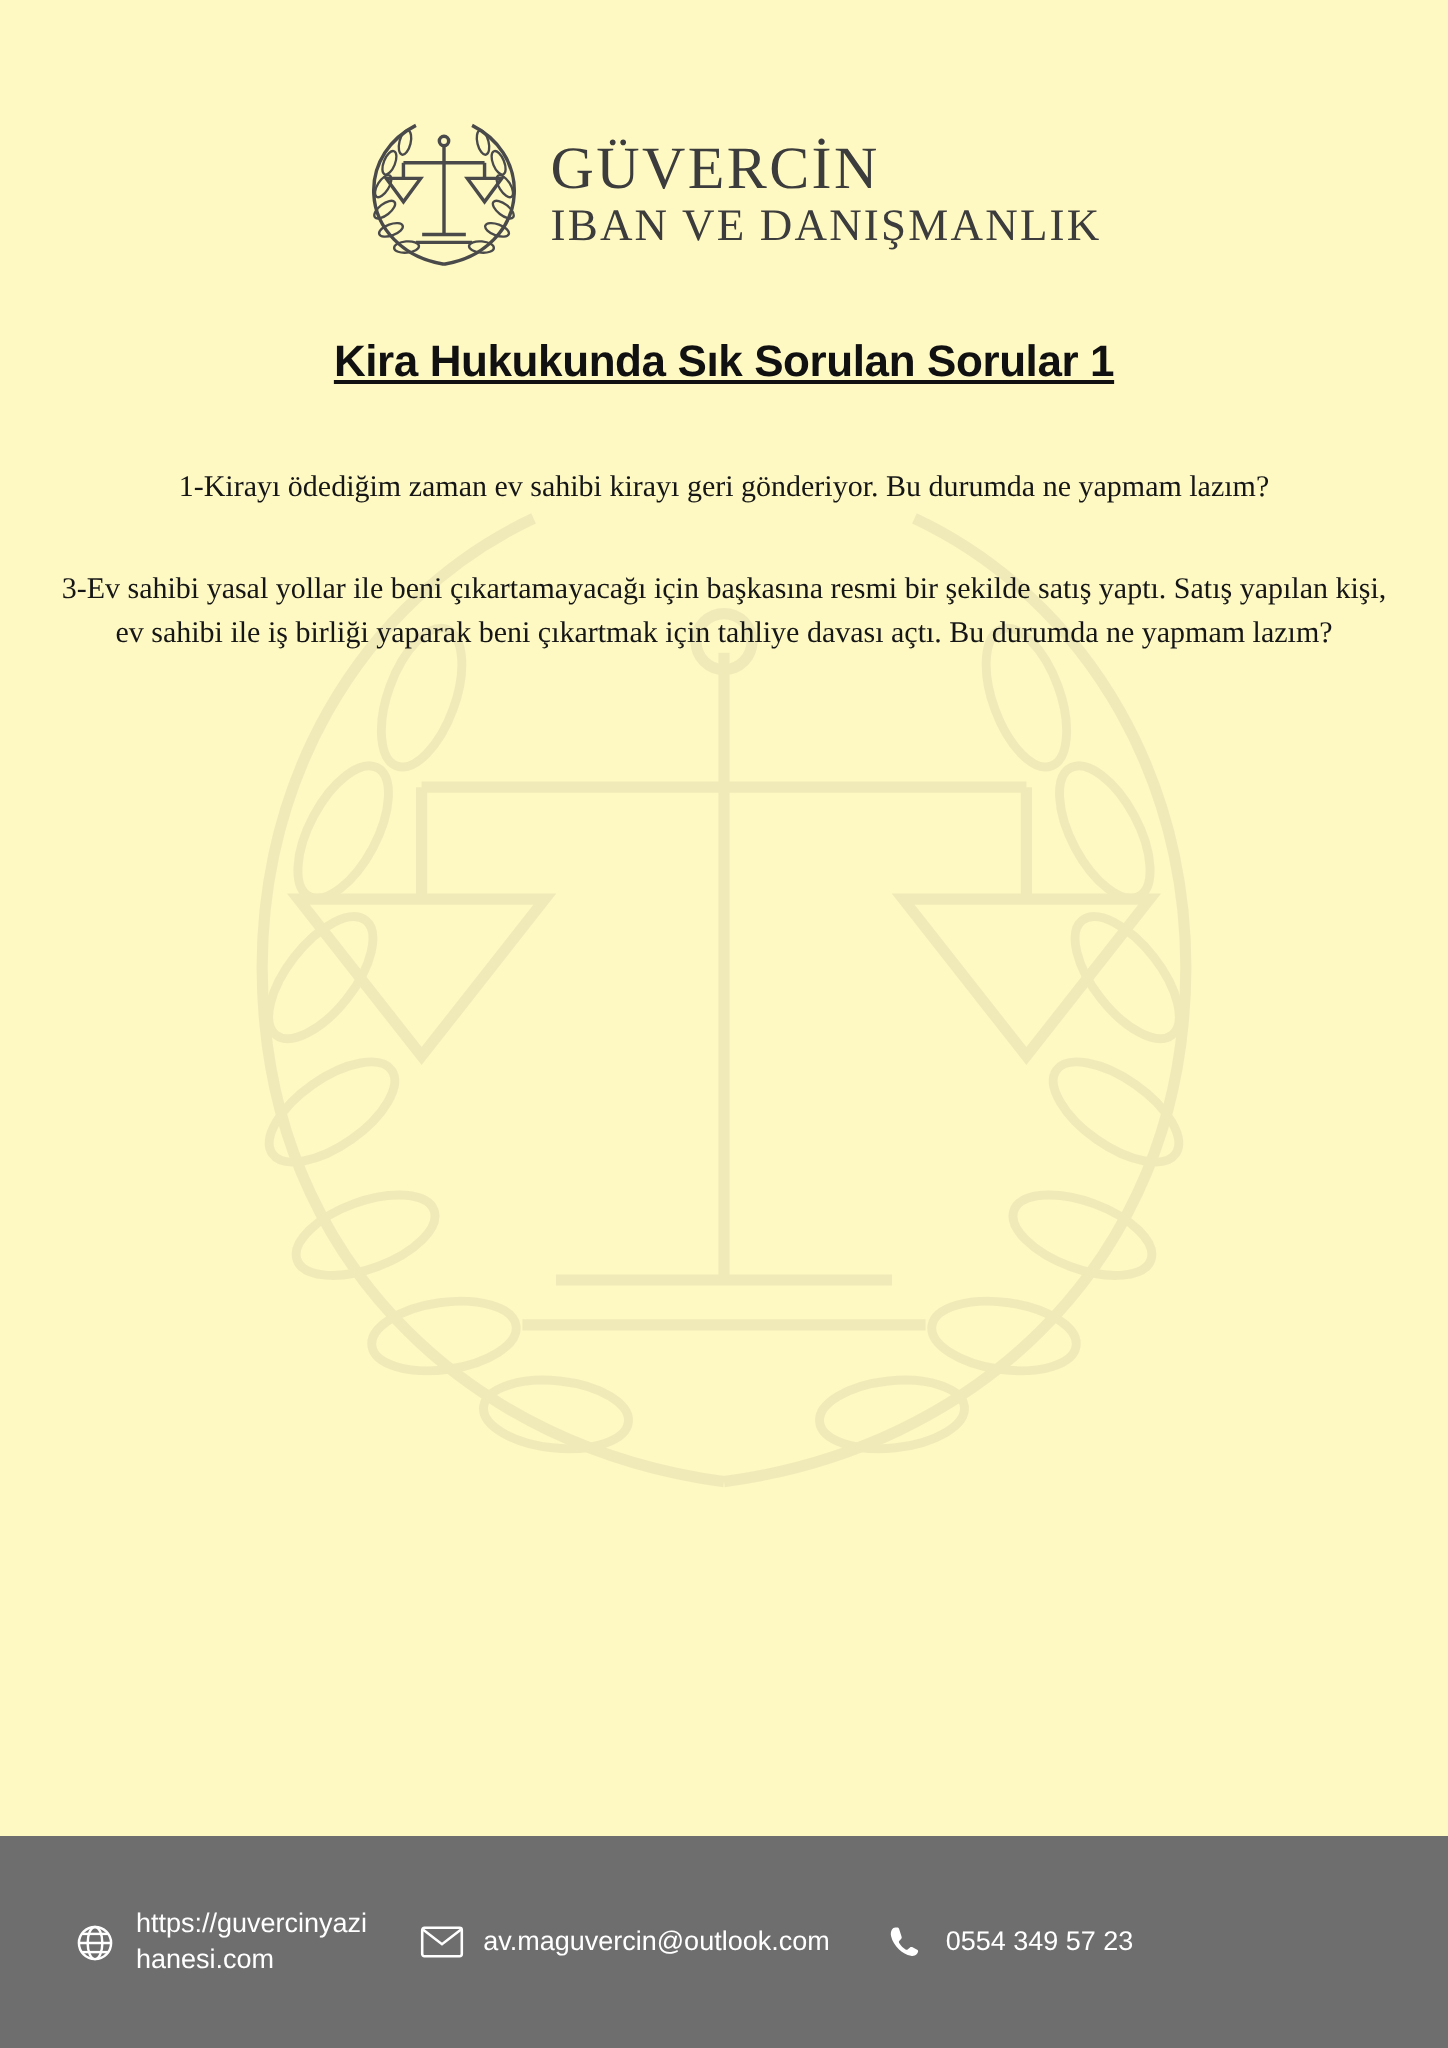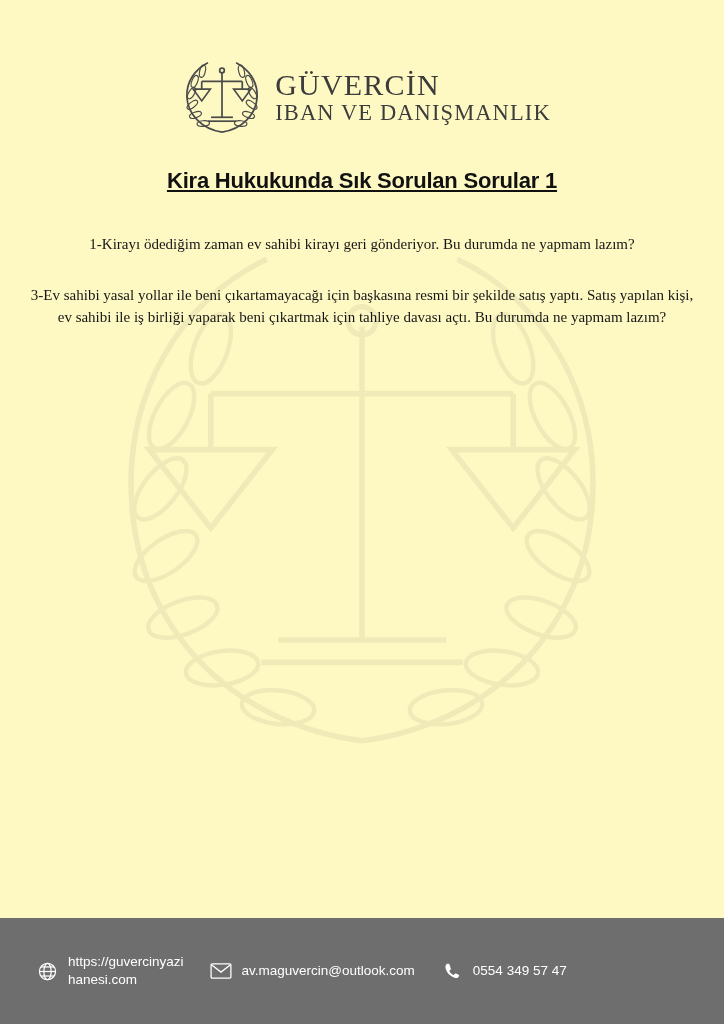--- a/index.html
+++ b/index.html
@@ -257,18 +257,18 @@
       </span>
       <span class="f-text wide">av.maguvercin@outlook.com</span>
     </div>
 
     <div class="footer-item">
       <span class="f-icon">
         <svg width="18" height="18" viewBox="0 0 24 24" fill="#ffffff">
           <path d="M6.2 2.4c-.9 0-1.7.5-2.2 1.3C3.2 5.1 3 6.6 3.4 8.2c.8 3.3 2.7 6.4 5.3 8.8 2.3 2.1 5 3.6 7.9 4.2 1.4.3 2.8 0 3.8-1 .5-.5.9-1.2 1-1.9.1-.5-.2-1-.6-1.2l-3.4-1.7c-.5-.2-1-.1-1.4.2l-1.6 1.4c-.3.3-.7.3-1.1.1-1.9-1.1-3.5-2.7-4.6-4.6-.2-.4-.2-.8.1-1.1l1.4-1.5c.3-.4.4-.9.2-1.4L8.7 3.2c-.2-.5-.7-.8-1.2-.8h-1.3z"></path>
         </svg>
       </span>
-      <span class="f-text wide">0554 349 57 47</span>
+      <span class="f-text wide">0554 349 57 23</span>
     </div>
 
   </div>
 
 </div>
 
 </body></html>

